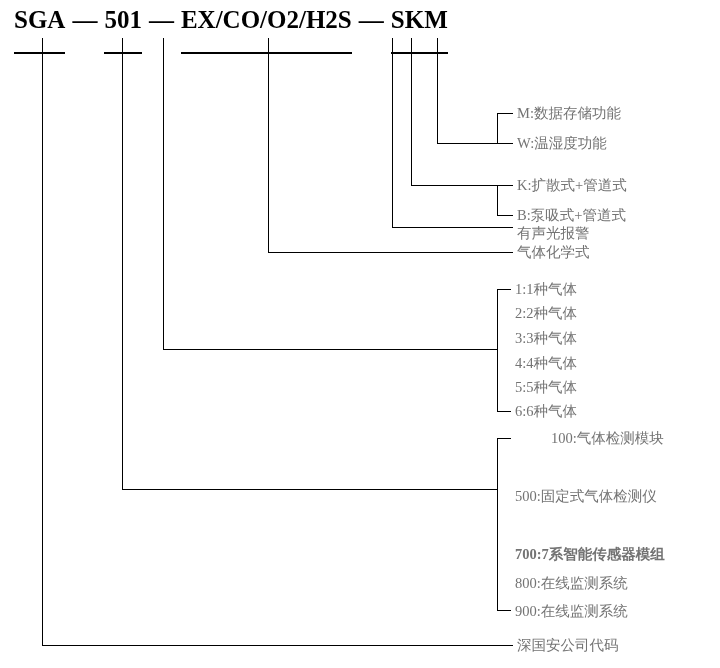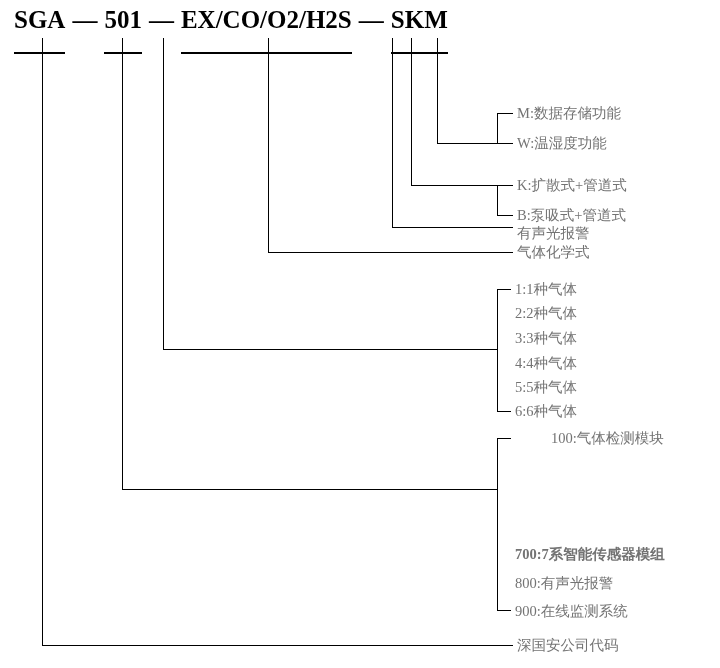--- a/index.html
+++ b/index.html
@@ -126,20 +126,21 @@
   <div class="lbl lbl-cn" style="left:515px; top:330px;">3:3种气体</div>
   <div class="lbl lbl-cn" style="left:515px; top:355px;">4:4种气体</div>
   <div class="lbl lbl-cn" style="left:515px; top:379px;">5:5种气体</div>
   <div class="lbl lbl-cn" style="left:515px; top:403px;">6:6种气体</div>
 
   <div class="hline" style="left:122px; top:489px; width:375px;"></div>
   <div class="vline" style="left:497px; top:438px; height:172px;"></div>
   <div class="hline" style="left:497px; top:438px; width:14px;"></div>
   <div class="hline" style="left:497px; top:610px; width:14px;"></div>
   <div class="lbl lbl-cn" style="left:515px; top:430px;margin-left:36px;">100:气体检测模块</div>
+  <div class="lbl lbl-cn" style="left:515px; top:488px;">500:固定式气体检测仪</div>
   <div class="lbl lbl-cn" style="left:515px; top:546px;font-weight:bold;">700:7系智能传感器模组</div>
-  <div class="lbl lbl-cn" style="left:515px; top:575px;">800:有声光报警</div>
+  <div class="lbl lbl-cn" style="left:515px; top:575px;">800:在线监测系统</div>
   <div class="lbl lbl-cn" style="left:515px; top:603px;">900:在线监测系统</div>
 
   <div class="hline" style="left:42px; top:645px; width:471px;"></div>
   <div class="lbl lbl-cn" style="left:517px; top:637px;">深国安公司代码</div>
 
 </div>
 
 </body></html>

